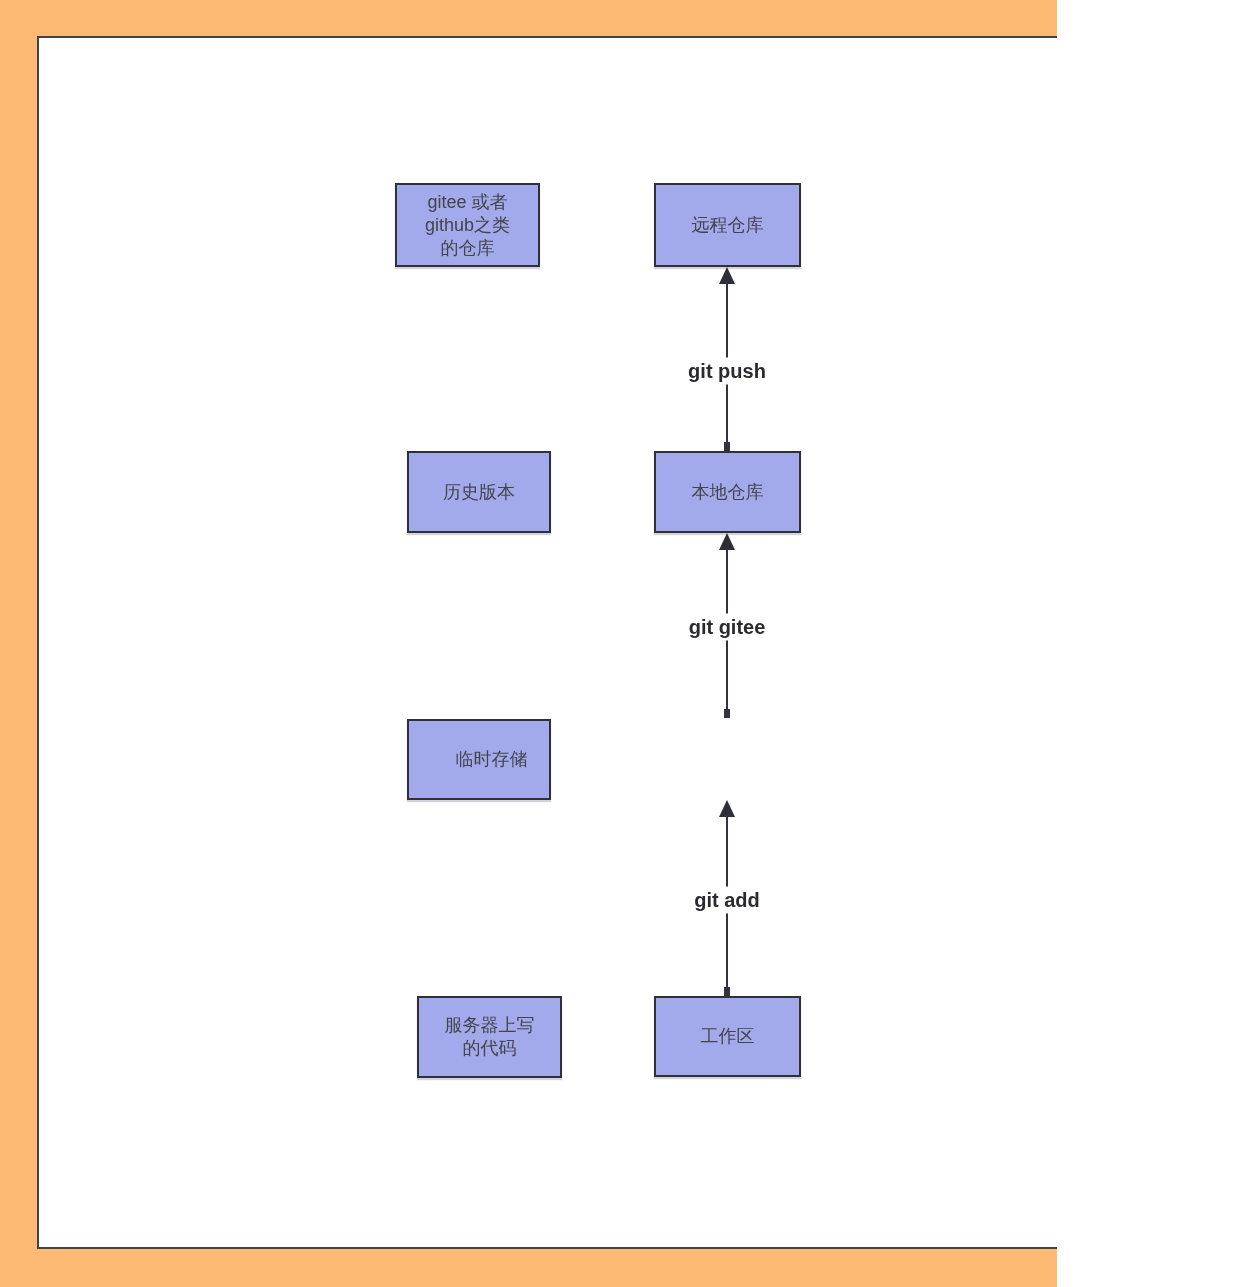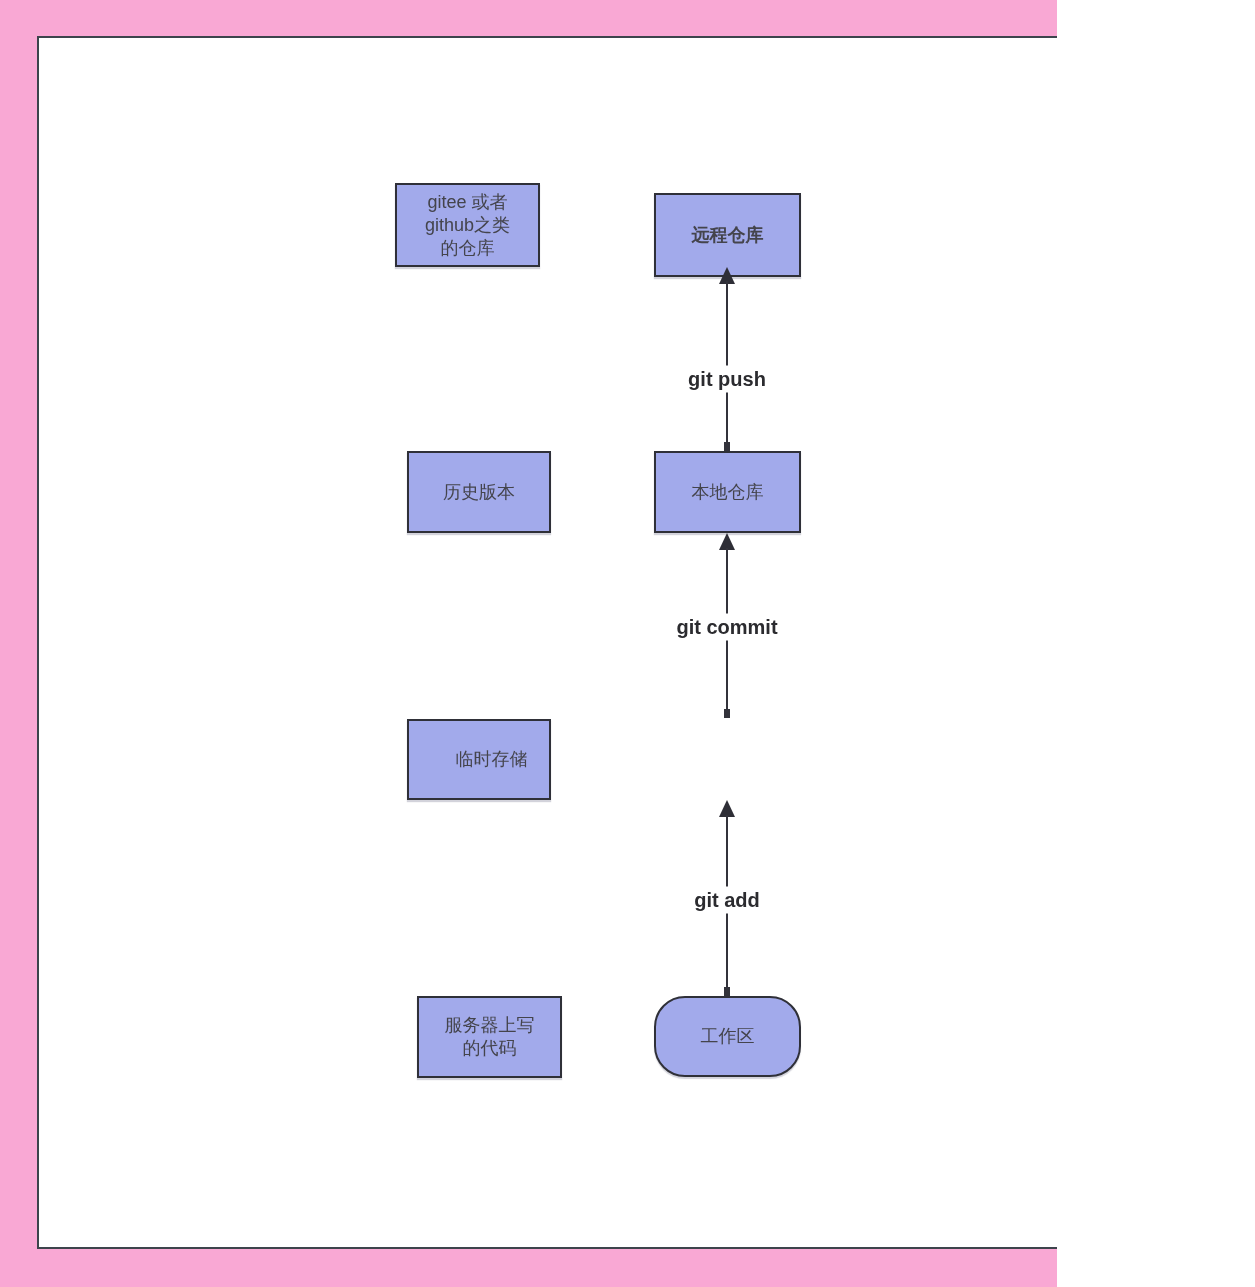--- a/index.html
+++ b/index.html
@@ -5,21 +5,21 @@
   html, body {
     margin: 0;
     padding: 0;
     background: #ffffff;
     font-family: "Liberation Sans", "DejaVu Sans", sans-serif;
   }
   .canvas {
     position: relative;
     width: 1057px;
     height: 1287px;
-    background: #f9a8d4;
+    background: #fdba74;
     overflow: hidden;
   }
   .frame {
     position: absolute;
     left: 37px;
     top: 36px;
     width: 1180px;
     height: 1213px;
     border: 2px solid #3d444c;
     box-sizing: border-box;
@@ -35,30 +35,30 @@
     line-height: 23px;
     display: flex;
     align-items: center;
     justify-content: center;
     text-align: center;
     white-space: pre-line;
     box-shadow: 0 2px 1px rgba(80,80,110,0.25);
   }
   
   .node.l1 { left: 395px; top: 183px; width: 145px; height: 84px; }
-  .node.r1 { left: 654px; top: 193px; width: 147px; height: 84px; font-weight: bold; }
+  .node.r1 { left: 654px; top: 183px; width: 147px; height: 84px; }
   
   .node.l2 { left: 407px; top: 451px; width: 144px; height: 82px; }
   .node.r2 { left: 654px; top: 451px; width: 147px; height: 82px; }
   
   .node.l3 { left: 407px; top: 719px; width: 144px; height: 81px; padding-left: 25px; }
   .node.r3 { left: 654px; top: 718px; width: 147px; height: 82px; }
   
   .node.l4 { left: 417px; top: 996px; width: 145px; height: 82px; }
-  .node.r4 { left: 654px; top: 996px; width: 147px; height: 81px; border-radius: 31px; }
+  .node.r4 { left: 654px; top: 996px; width: 147px; height: 81px; }
 
   .edge-line {
     position: absolute;
     width: 2px;
     background: #33333b;
     left: 726px;
   }
   .edge-line.e1 { top: 281px; height: 170px; }
   .edge-line.e2 { top: 548px; height: 170px; }
   .edge-line.e3 { top: 815px; height: 181px; }
@@ -91,21 +91,21 @@
     position: absolute;
     left: 727px;
     transform: translate(-50%, -50%);
     background: #ffffff;
     padding: 2px 6px;
     font-size: 20px;
     font-weight: 700;
     color: #2b2b2f;
     white-space: nowrap;
   }
-  .edge-label.e1 { top: 371px; margin-top: 8px; }
+  .edge-label.e1 { top: 371px; }
   .edge-label.e2 { top: 627px; }
   .edge-label.e3 { top: 900px; text-align: center; }
 </style>
 </head>
 <body>
 
 <div class="canvas">
   <div class="frame"></div>
 
   <div class="node l1">gitee 或者
@@ -123,19 +123,19 @@
   <div class="node r4">工作区</div>
 
   <div class="arrowhead e1"></div>
   <div class="edge-line e1"></div>
   <div class="edge-nub e1"></div>
   <div class="edge-label e1">git push</div>
 
   <div class="arrowhead e2"></div>
   <div class="edge-line e2"></div>
   <div class="edge-nub e2"></div>
-  <div class="edge-label e2">git commit</div>
+  <div class="edge-label e2">git gitee</div>
 
   <div class="arrowhead e3"></div>
   <div class="edge-line e3"></div>
   <div class="edge-nub e3"></div>
   <div class="edge-label e3">git add</div>
 </div>
 
 </body></html>

